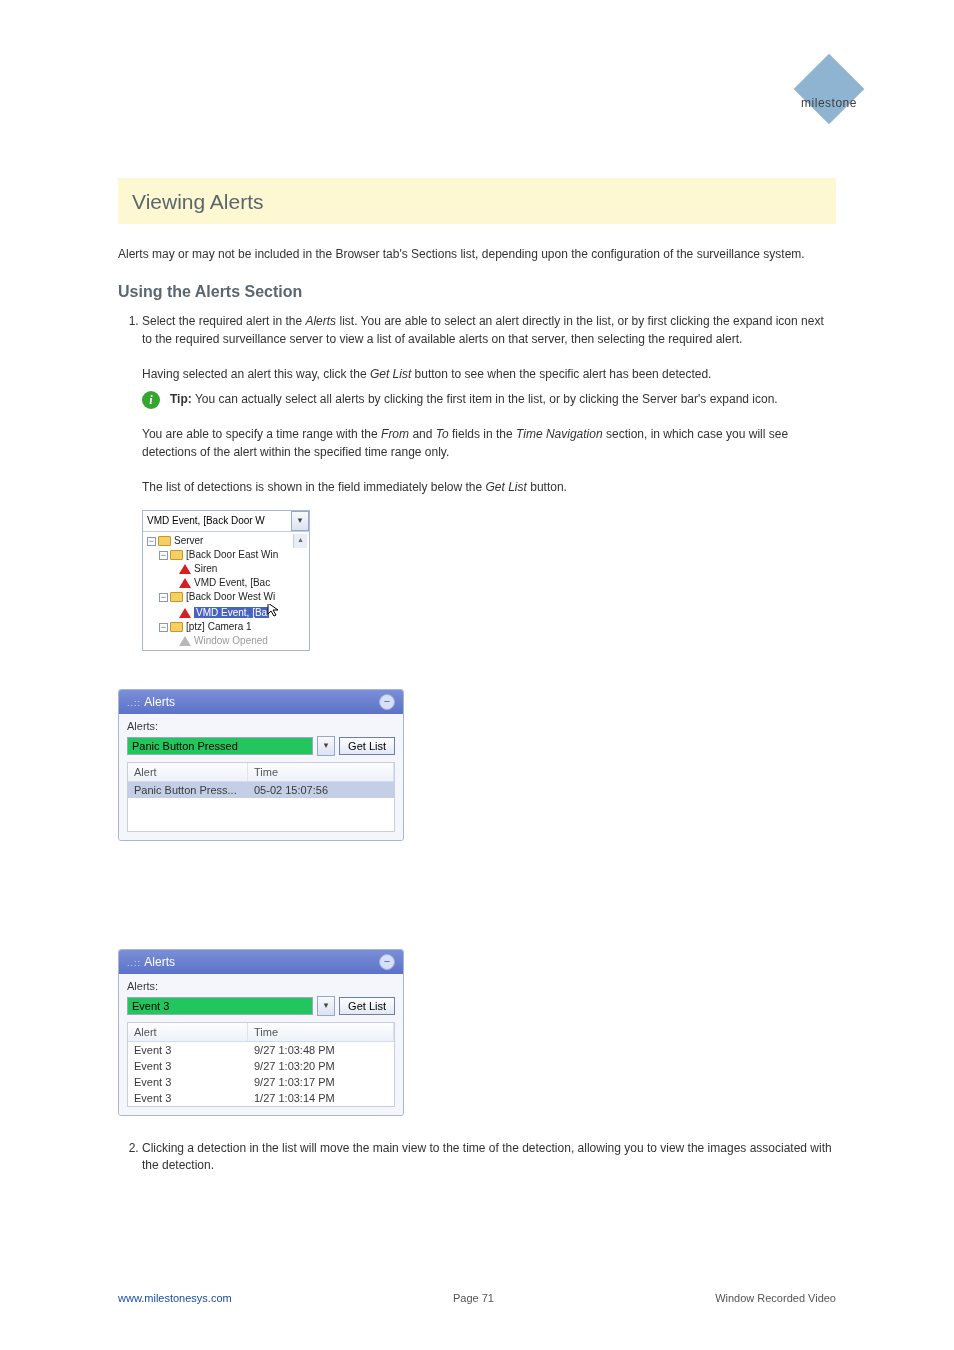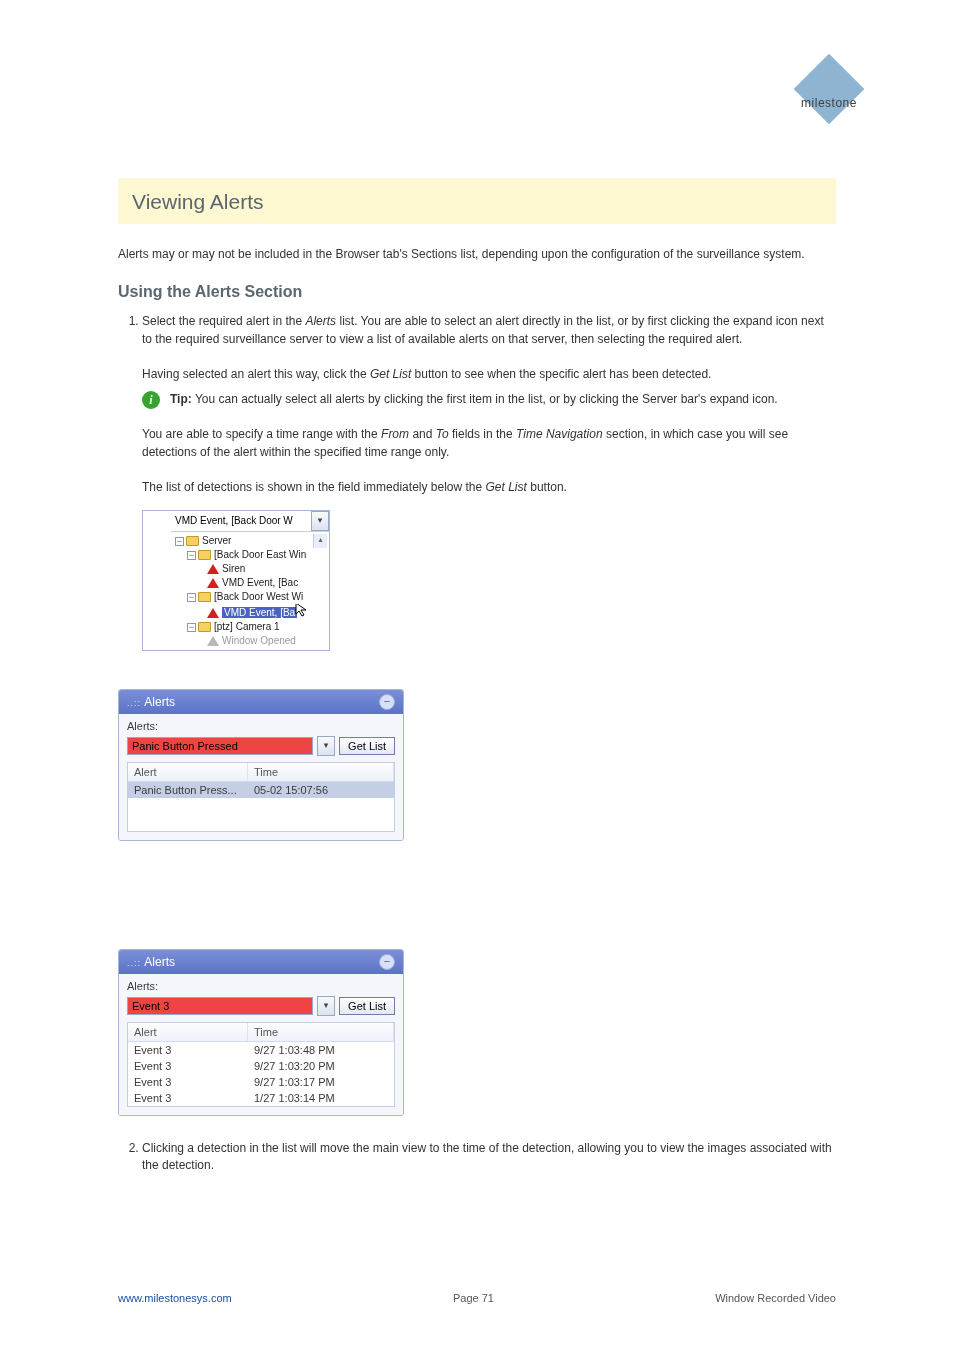--- a/index.html
+++ b/index.html
@@ -95,21 +95,21 @@
     text-align: center;
     color: #4b5fa8;
     font-size: 11px;
   }
   .alerts-body { padding: 6px 8px 8px 8px; background: #f4f6fb; }
   .alerts-label { margin-bottom: 4px; }
   .alerts-row { display: flex; gap: 4px; align-items: center; margin-bottom: 6px; }
   .alerts-row input[type="text"] {
     flex: 1;
     border: 1px solid #9aa8c8;
-    background: #ef4444;
+    background: #22c55e;
     padding: 2px 4px;
     font-family: Tahoma, sans-serif;
     font-size: 11px;
   }
   .dd-btn {
     width: 18px; height: 20px;
     border: 1px solid #9aa8c8;
     background: linear-gradient(#f8f9fc, #dce2f0);
     font-size: 9px;
     line-height: 16px;
@@ -160,27 +160,26 @@
     font-weight: bold;
     text-align: center;
     line-height: 18px;
     flex: 0 0 18px;
   }
   .tip-row .tip-text { flex: 1; line-height: 1.45; }
   em.italic { font-style: italic; }
 
   
   .tree-box {
-    width: 188px;
+    width: 168px;
     border: 1px solid #a9b5d6;
     background: #fff;
     font-family: Tahoma, sans-serif;
     font-size: 10px;
     color: #222;
-    padding-left: 28px;
   }
   .tree-top {
     display: flex; align-items: center;
     border-bottom: 1px solid #c4cde4;
     background: #fff;
   }
   .tree-top input {
     flex: 1; border: none; padding: 2px 4px;
     font-family: Tahoma, sans-serif; font-size: 10px;
   }

